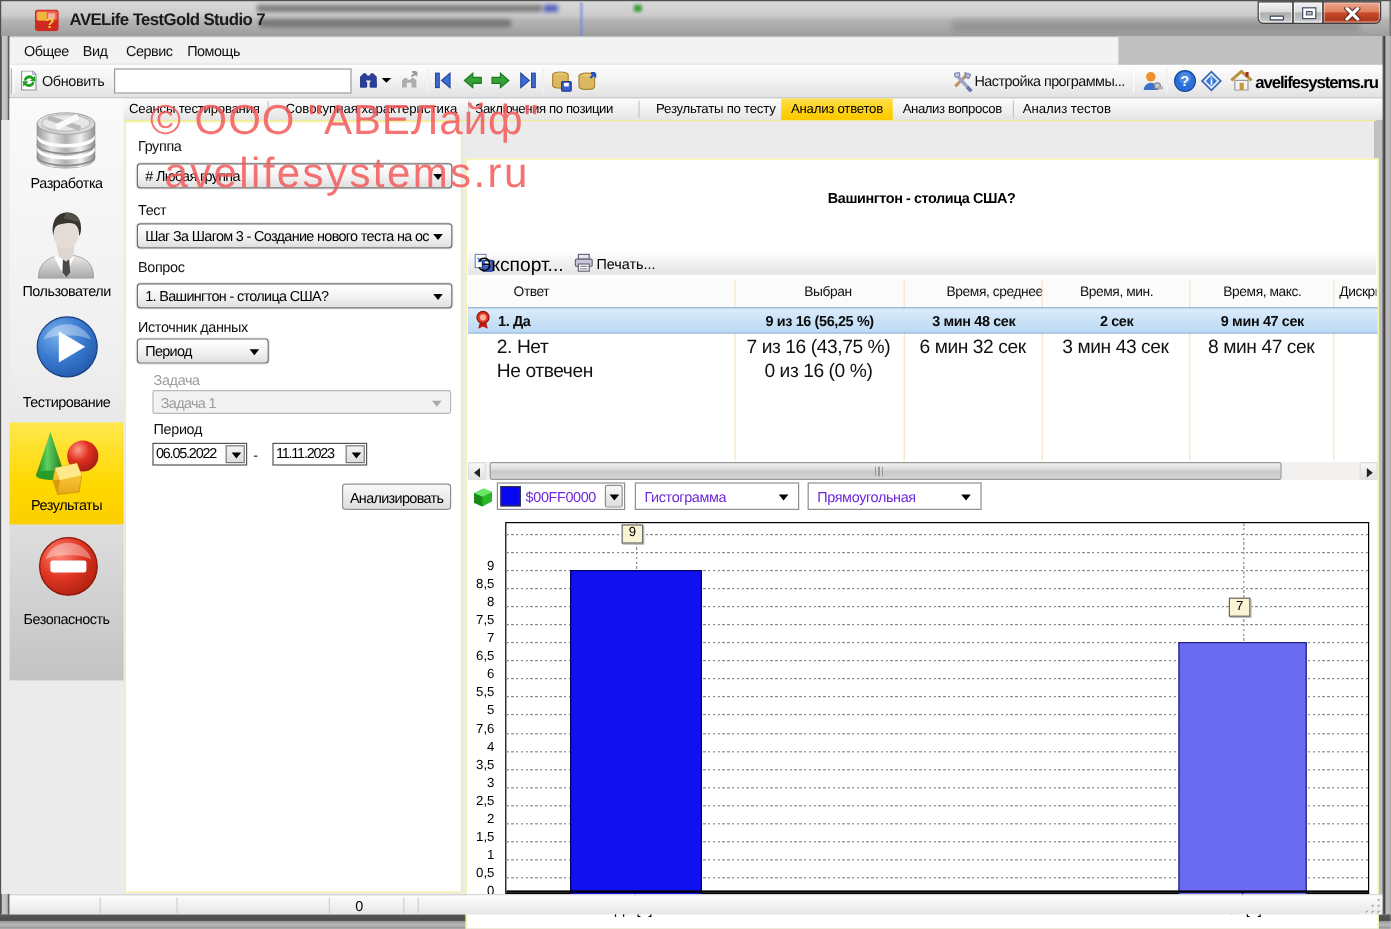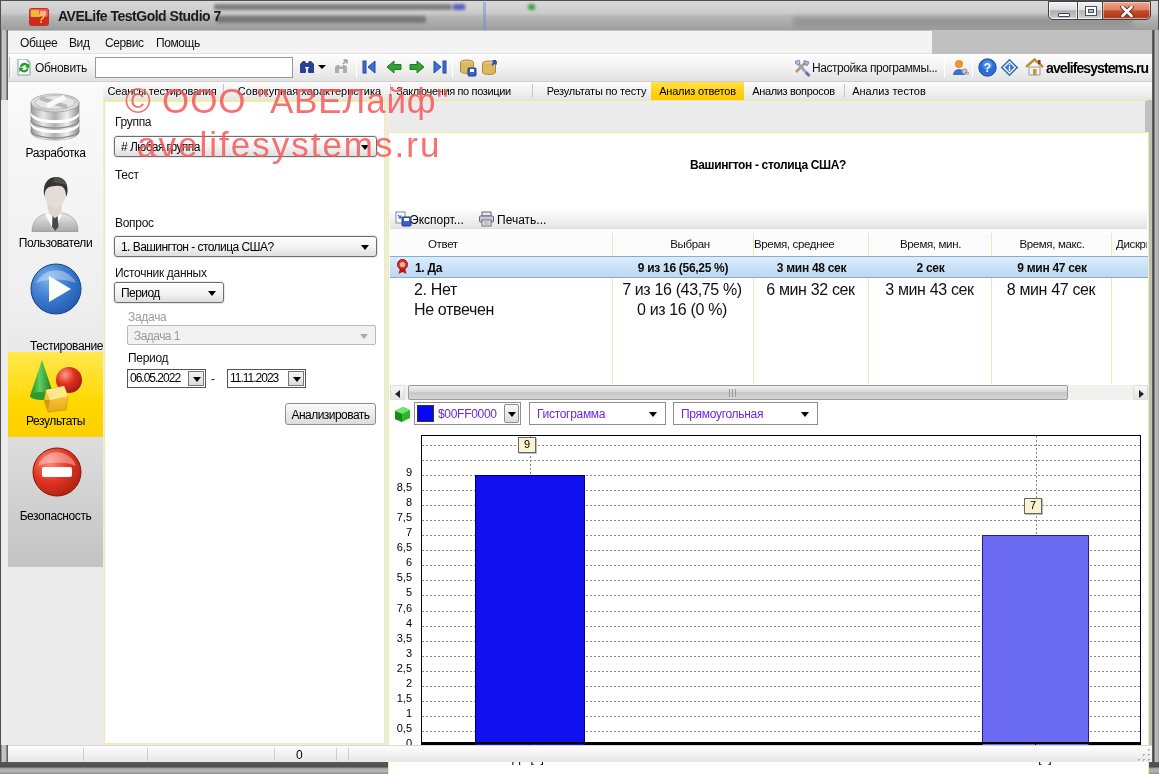--- a/index.html
+++ b/index.html
@@ -297,21 +297,21 @@
       <radialGradient id="bluec" cx=".35" cy=".3" r=".9">
         <stop offset="0" stop-color="#7ab2ea"></stop>
           <stop offset=".45" stop-color="#3a7ad0"></stop>
           <stop offset="1" stop-color="#1a4fa0"></stop>
       </radialGradient>
     </defs>
     <circle cx="26" cy="26" r="25" fill="url(#bluec)" stroke="#16407f" stroke-width="1"></circle>
     <path d="M6 20 A22 22 0 0 1 46 20 A30 14 0 0 0 6 20" fill="#ffffff" opacity=".35"></path>
     <path d="M19 13 L41 26 L19 39 Z" fill="#fff"></path>
   </svg>
-  <div class="sideitem" style="top:257px;text-align:right;">Тестирование</div>
+  <div class="sideitem" style="top:246px;">Тестирование</div>
   <svg class="abs" style="left:20px;top:276px;" width="58" height="56" viewBox="0 0 58 56">
     <defs>
       <linearGradient id="cone" x1="0" y1="0" x2="1" y2="0">
         <stop offset="0" stop-color="#1d8a1d"></stop>
           <stop offset=".4" stop-color="#5fd05f"></stop>
           <stop offset="1" stop-color="#157015"></stop>
       </linearGradient>
       <radialGradient id="rsph" cx=".35" cy=".3" r=".9">
         <stop offset="0" stop-color="#ff9a8a"></stop>
           <stop offset=".4" stop-color="#e03020"></stop>
@@ -341,20 +341,21 @@
     <circle cx="25" cy="25" r="24" fill="url(#redc)" stroke="#8a1505" stroke-width="1"></circle>
     <path d="M6 19 A20 20 0 0 1 44 19 A28 13 0 0 0 6 19" fill="#ffffff" opacity=".35"></path>
     <rect x="10" y="20" width="30" height="10" rx="2" fill="#fff"></rect>
   </svg>
   <div class="sideitem" style="top:427px;">Безопасность</div>
 </div>
 <div id="lpanel" class="abs">
   <div class="lbl" style="left:10px;top:13px;">Группа</div>
   <div class="combo" style="left:9px;top:34px;width:263px;"># Любая группа<span class="arr"></span></div>
   <div class="lbl" style="left:10px;top:66px;">Тест</div>
+  <div class="combo" style="left:9px;top:84px;width:263px;">Шаг За Шагом 3 - Создание нового теста на ос<span class="arr"></span></div>
   <div class="lbl" style="left:10px;top:114px;">Вопрос</div>
   <div class="combo" style="left:9px;top:134px;width:263px;">1. Вашингтон - столица США?<span class="arr"></span></div>
   <div class="lbl" style="left:10px;top:164px;">Источник данных</div>
   <div class="combo" style="left:9px;top:180px;width:110px;">Период<span class="arr"></span></div>
   <div class="lbl-dis" style="left:23px;top:208px;">Задача</div>
   <div class="combo-dis" style="left:22px;top:223px;width:249px;">Задача 1<span class="arr"></span></div>
   <div class="lbl" style="left:23px;top:249px;">Период</div>
   <div class="datebox" style="left:22px;top:267px;">06.05.2022<div class="datebtn"></div></div>
   <div class="lbl" style="left:106px;top:270px;">-</div>
   <div class="datebox" style="left:122px;top:267px;">11.11.2023<div class="datebtn"></div></div>
@@ -362,34 +363,34 @@
 </div>
 <div id="rpanel" class="abs">
   <div id="rtitle">Вашингтон - столица США?</div>
   <div id="minibar">
     <svg class="abs" style="left:5px;top:1px;" width="17" height="16" viewBox="0 0 17 16">
       <rect x="1" y="1" width="9" height="11" fill="#fff" stroke="#7a8baa"></rect>
       <path d="M3 4 L6 7 M6 7 V4.2 M6 7 H3.2" stroke="#3a6ad0" stroke-width="1.2" fill="none"></path>
       <rect x="7" y="6" width="9" height="9" rx="1" fill="#3a5fd0" stroke="#223a80"></rect>
       <rect x="9" y="7" width="5" height="3" fill="#fff"></rect>
     </svg>
-    <div class="abs" style="left:20px;top:3px;font-size:12px;">Экспорт...</div>
+    <div class="abs" style="left:8px;top:3px;font-size:16px;">Экспорт...</div>
     <svg class="abs" style="left:88px;top:1px;" width="17" height="16" viewBox="0 0 17 16">
       <rect x="4" y="1" width="9" height="4" fill="#e8e8f0" stroke="#667"></rect>
       <rect x="1.5" y="5" width="14" height="6" rx="1" fill="#c8c8da" stroke="#667"></rect>
       <rect x="4" y="9" width="9" height="6" fill="#fff" stroke="#667"></rect>
       <line x1="5.5" y1="11" x2="11.5" y2="11" stroke="#889"></line>
       <line x1="5.5" y1="13" x2="11.5" y2="13" stroke="#889"></line>
     </svg>
     <div class="abs" style="left:107px;top:3px;font-size:12px;">Печать...</div>
   </div>
   <div id="thead">
     <div class="th" style="left:38px;">Ответ</div>
     <div class="th" style="left:230px;width:140px;text-align:center;">Выбран</div>
-    <div class="th" style="left:364px;width:115px;text-align:left;">Время, среднее</div>
+    <div class="th" style="left:364px;width:115px;text-align:right;">Время, среднее</div>
     <div class="th" style="left:479px;width:123px;text-align:center;">Время, мин.</div>
     <div class="th" style="left:602px;width:120px;text-align:center;">Время, макс.</div>
     <div class="th" style="left:726px;">Дискри</div>
   </div>
   <div class="colline" style="left:223px;"></div>
   <div class="colline" style="left:364px;"></div>
   <div class="colline" style="left:479px;"></div>
   <div class="colline" style="left:602px;"></div>
   <div class="colline" style="left:722px;"></div>
   <div id="selrow">

